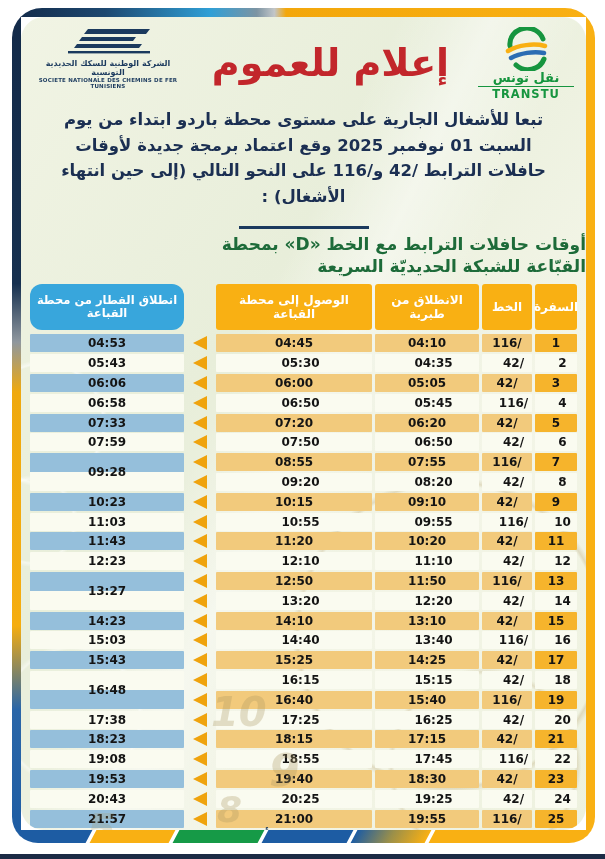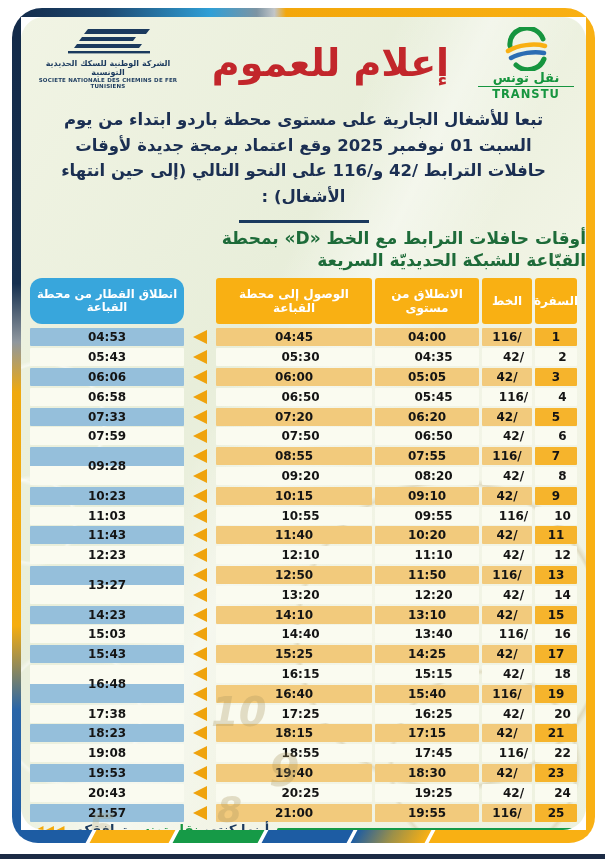--- a/index.html
+++ b/index.html
@@ -54,21 +54,21 @@
   .logo-transtu .fr { color:#16953f; font-weight:bold; font-size:11.5px; letter-spacing:1px; display:block;
     border-top:1.5px solid #16953f; margin-top:1px; padding-top:1px; }
   .main-title { color:#c2262b; font-weight:900; font-size:38px; letter-spacing:-1px; margin-top:14px;
     text-align:center; flex:1; }
   .logo-sncft { width:150px; text-align:center; direction:rtl; }
   .logo-sncft .ar { display:block; color:#1b3a5e; font-size:8px; font-weight:bold; margin-top:2px; }
   .logo-sncft .fr { display:block; color:#1b3a5e; font-size:5.5px; font-weight:bold; letter-spacing:.2px; }
 
   
   .intro { flex:none; text-align:center; color:#1b2f52; font-weight:bold; font-size:16.5px;
-    line-height:1.55; margin:2px 16px 6px; }
+    line-height:1.55; margin:2px 16px 12px; }
   .rule { width:130px; height:3px; background:#1b3a5e; margin:5px auto 4px; flex:none; }
   .subtitle { text-align:right; color:#1d6b39; font-weight:bold; font-size:17px; line-height:1.3; flex:none; }
 
   
   .tbl { margin:7px 9px 0; flex:none; }
   .thead, .tbody { display:grid; grid-template-columns:42px 50px 104px 156px 26px 1fr;
     column-gap:3px; direction:rtl; }
   .thead { margin-bottom:4px; height:46px; }
   .hc { background:#f9b013; color:#fff; font-weight:bold; font-size:12px; display:flex;
     align-items:center; justify-content:center; text-align:center; border-radius:3px; line-height:1.2; padding:0 2px; }
@@ -149,29 +149,29 @@
 
     <div class="subtitle">
       <div>أوقات حافلات الترابط مع الخط «D» بمحطة</div>
       <div>القبّاعة للشبكة الحديديّة السريعة</div>
     </div>
 
     <div class="tbl">
       <div class="thead">
         <div class="hc">السفرة</div>
         <div class="hc">الخط</div>
-        <div class="hc">الانطلاق من مستوى</div>
+        <div class="hc">الانطلاق من طبربة</div>
         <div class="hc">الوصول إلى محطة القباعة</div>
         <div class="hspacer"></div>
         <div class="hc blue">انطلاق القطار من محطة القباعة</div>
       </div>
       <div class="tbody">
           <div class="c trip odd">1</div>
           <div class="c line odd">116/</div>
-          <div class="c dep odd">04:00</div>
+          <div class="c dep odd">04:10</div>
           <div class="c arr odd">04:45</div>
           <div class="tricell">
             <i class="tri"></i>
           </div>
           <div class="c train odd-b">04:53</div>
           <div class="c trip even">2</div>
           <div class="c line even">42/</div>
           <div class="c dep even">04:35</div>
           <div class="c arr even">05:30</div>
           <div class="tricell">
@@ -237,21 +237,21 @@
           <div class="c line even">116/</div>
           <div class="c dep even">09:55</div>
           <div class="c arr even">10:55</div>
           <div class="tricell">
             <i class="tri"></i>
           </div>
           <div class="c train even-b">11:03</div>
           <div class="c trip odd">11</div>
           <div class="c line odd">42/</div>
           <div class="c dep odd">10:20</div>
-          <div class="c arr odd">11:40</div>
+          <div class="c arr odd">11:20</div>
           <div class="tricell">
             <i class="tri"></i>
           </div>
           <div class="c train odd-b">11:43</div>
           <div class="c trip even">12</div>
           <div class="c line even">42/</div>
           <div class="c dep even">11:10</div>
           <div class="c arr even">12:10</div>
           <div class="tricell">
             <i class="tri"></i>

